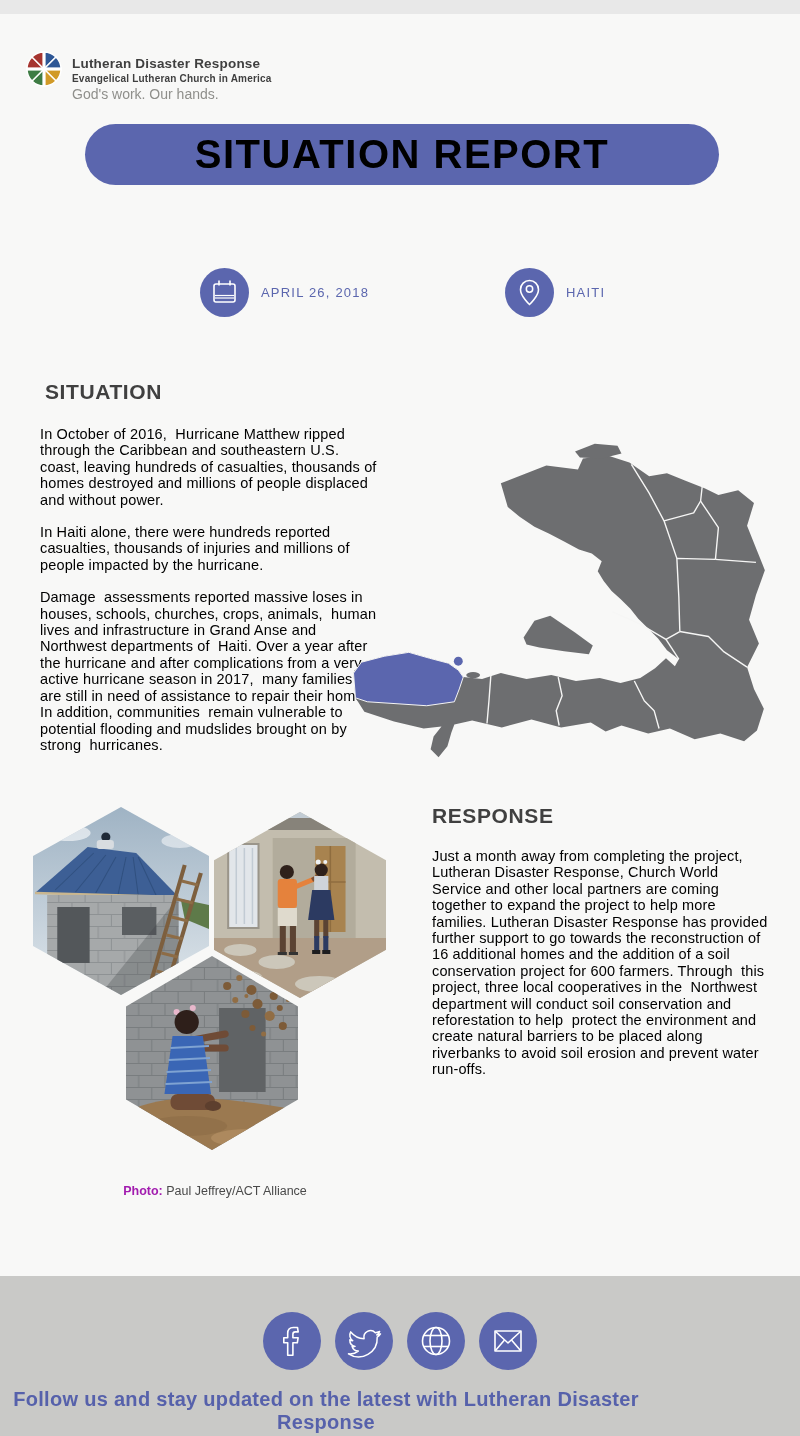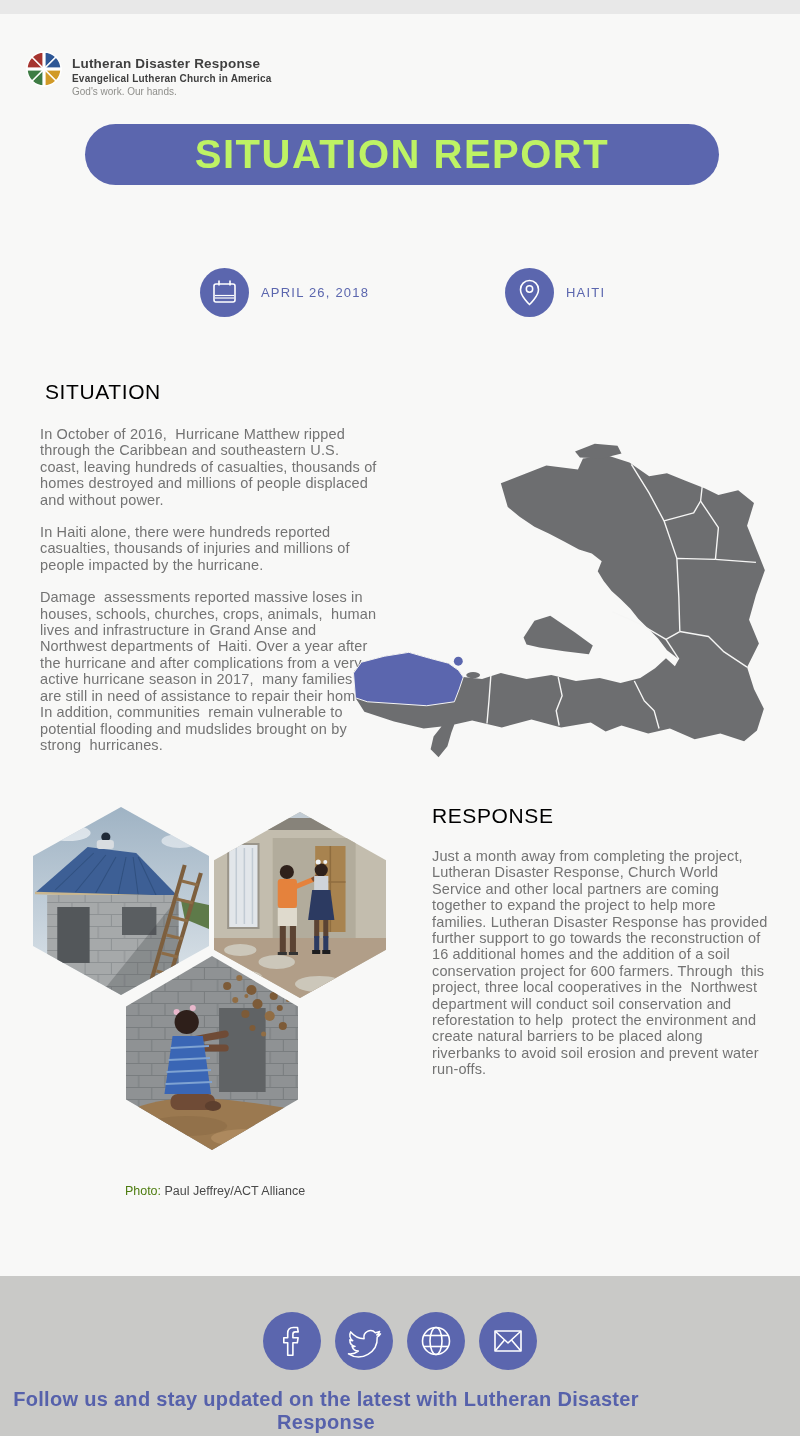--- a/index.html
+++ b/index.html
@@ -8,54 +8,54 @@
     position:relative; width:800px; height:1436px; margin:14px auto;
     background:#f8f8f7; overflow:hidden;
     font-family:"Liberation Sans", sans-serif; color:#3e3e3e;
   }
   
   .logo-block { position:absolute; top:36px; left:25px; display:flex; gap:9px; }
   .logo-mark { width:38px; height:38px; flex:0 0 auto; }
   .logo-text { padding-top:6px; }
   .logo-name { font-size:13.5px; font-weight:bold; color:#3f3f3f; letter-spacing:.2px; }
   .logo-org  { font-size:10px;  font-weight:bold; color:#3f3f3f; margin-top:2px; letter-spacing:.2px;}
-  .logo-tag  { font-size:10px;  color:#8f8f8b; margin-top:2px; }
+  .logo-tag  { font-size:14px;  color:#8f8f8b; margin-top:2px; }
   
   .banner {
     position:absolute; top:110px; left:85px; width:634px; height:61px;
     background:#5b66ae; border-radius:31px; display:flex; align-items:center; justify-content:center;
   }
-  .banner-title { color:#bef264; font-size:40px; font-weight:800; letter-spacing:1.5px; }
+  .banner-title { color:#000000; font-size:40px; font-weight:800; letter-spacing:1.5px; }
   
   .report-title { position:absolute; top:202px; left:0; width:800px; text-align:center;
     font-size:37px; font-weight:800; color:#141414; letter-spacing:.5px; }
   .meta-item { position:absolute; display:flex; align-items:center; gap:12px; }
   .meta-date { top:254px; left:200px; }
   .meta-loc  { top:254px; left:505px; }
   .meta-circle { width:49px; height:49px; }
   .meta-label { font-size:13px; color:#5b66ae; letter-spacing:1.2px;text-align:center; }
   
-  .sec-heading { font-size:21px; font-weight:400; color:#000000; letter-spacing:.6px;text-align:right; }
+  .sec-heading { font-size:21px; font-weight:700; color:#404040; letter-spacing:.6px;text-align:right; }
   .situation-head { position:absolute; top:366px; left:45px; }
   .situation-text { position:absolute; top:412px; left:40px; width:338px; }
-  .body-par { font-size:14.5px; line-height:16.4px; letter-spacing:.15px; color:#737373;
+  .body-par { font-size:14.5px; line-height:16.4px; letter-spacing:.15px; color:#000000;
     margin-bottom:16px; white-space:pre-wrap; }
   .response-head { position:absolute; top:790px; left:432px; }
   .response-text { position:absolute; top:834px; left:432px; width:336px; }
   
   .map-wrap { position:absolute; top:400px; left:350px; width:450px; height:356px; }
   
   .hex { position:absolute; clip-path:polygon(50% 0,100% 26%,100% 74%,50% 100%,0 74%,0 26%); overflow:hidden; }
   .hex svg { display:block; width:100%; height:100%; }
   .hex1 { top:793px; left:33px;  width:176px; height:188px; }
   .hex2 { top:798px; left:214px; width:172px; height:186px; }
   .hex3 { top:942px; left:126px; width:172px; height:194px; }
   .photo-caption { position:absolute; top:1170px; left:40px; width:350px; text-align:center;
     font-size:12.5px; color:#4a4a4a; }
-  .photo-caption b { font-weight:normal; color:#4d7c0f; }
+  .photo-caption b { font-weight:bold; color:#a21caf; }
   
   .footer { position:absolute; top:1262px; left:0; width:800px; height:174px; background:#c9c9c7; }
   .social-row { position:absolute; top:36px; left:0; width:800px; display:flex; justify-content:center; gap:14px; }
   .social-btn { width:58px; height:58px; border-radius:50%; background:#5b66ae; display:flex;
     align-items:center; justify-content:center; cursor:pointer; }
   .footer-msg { position:absolute; top:1374px; left:0; width:652px; text-align:center;
     font-size:20px; font-weight:800; color:#5661ab; letter-spacing:.3px; }
 </style>
 </head>
 <body>

